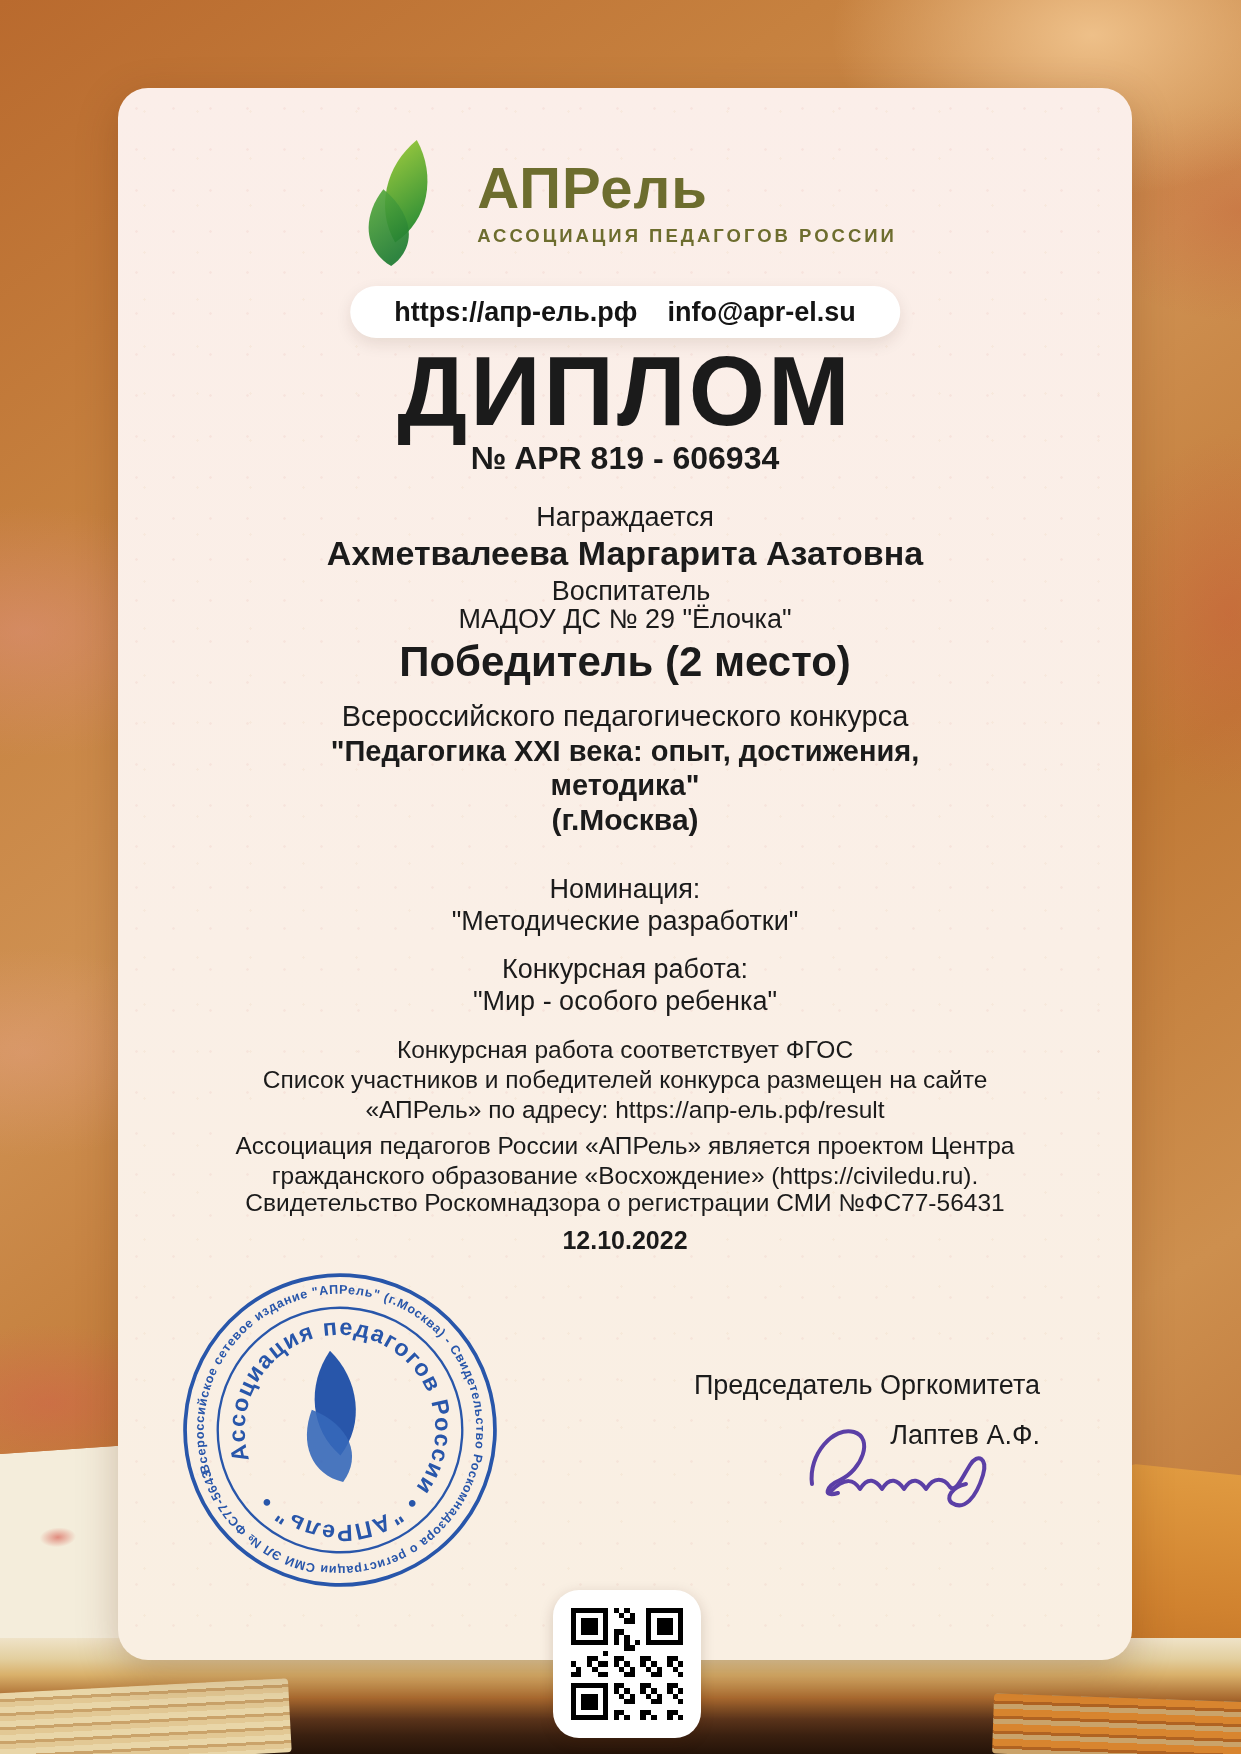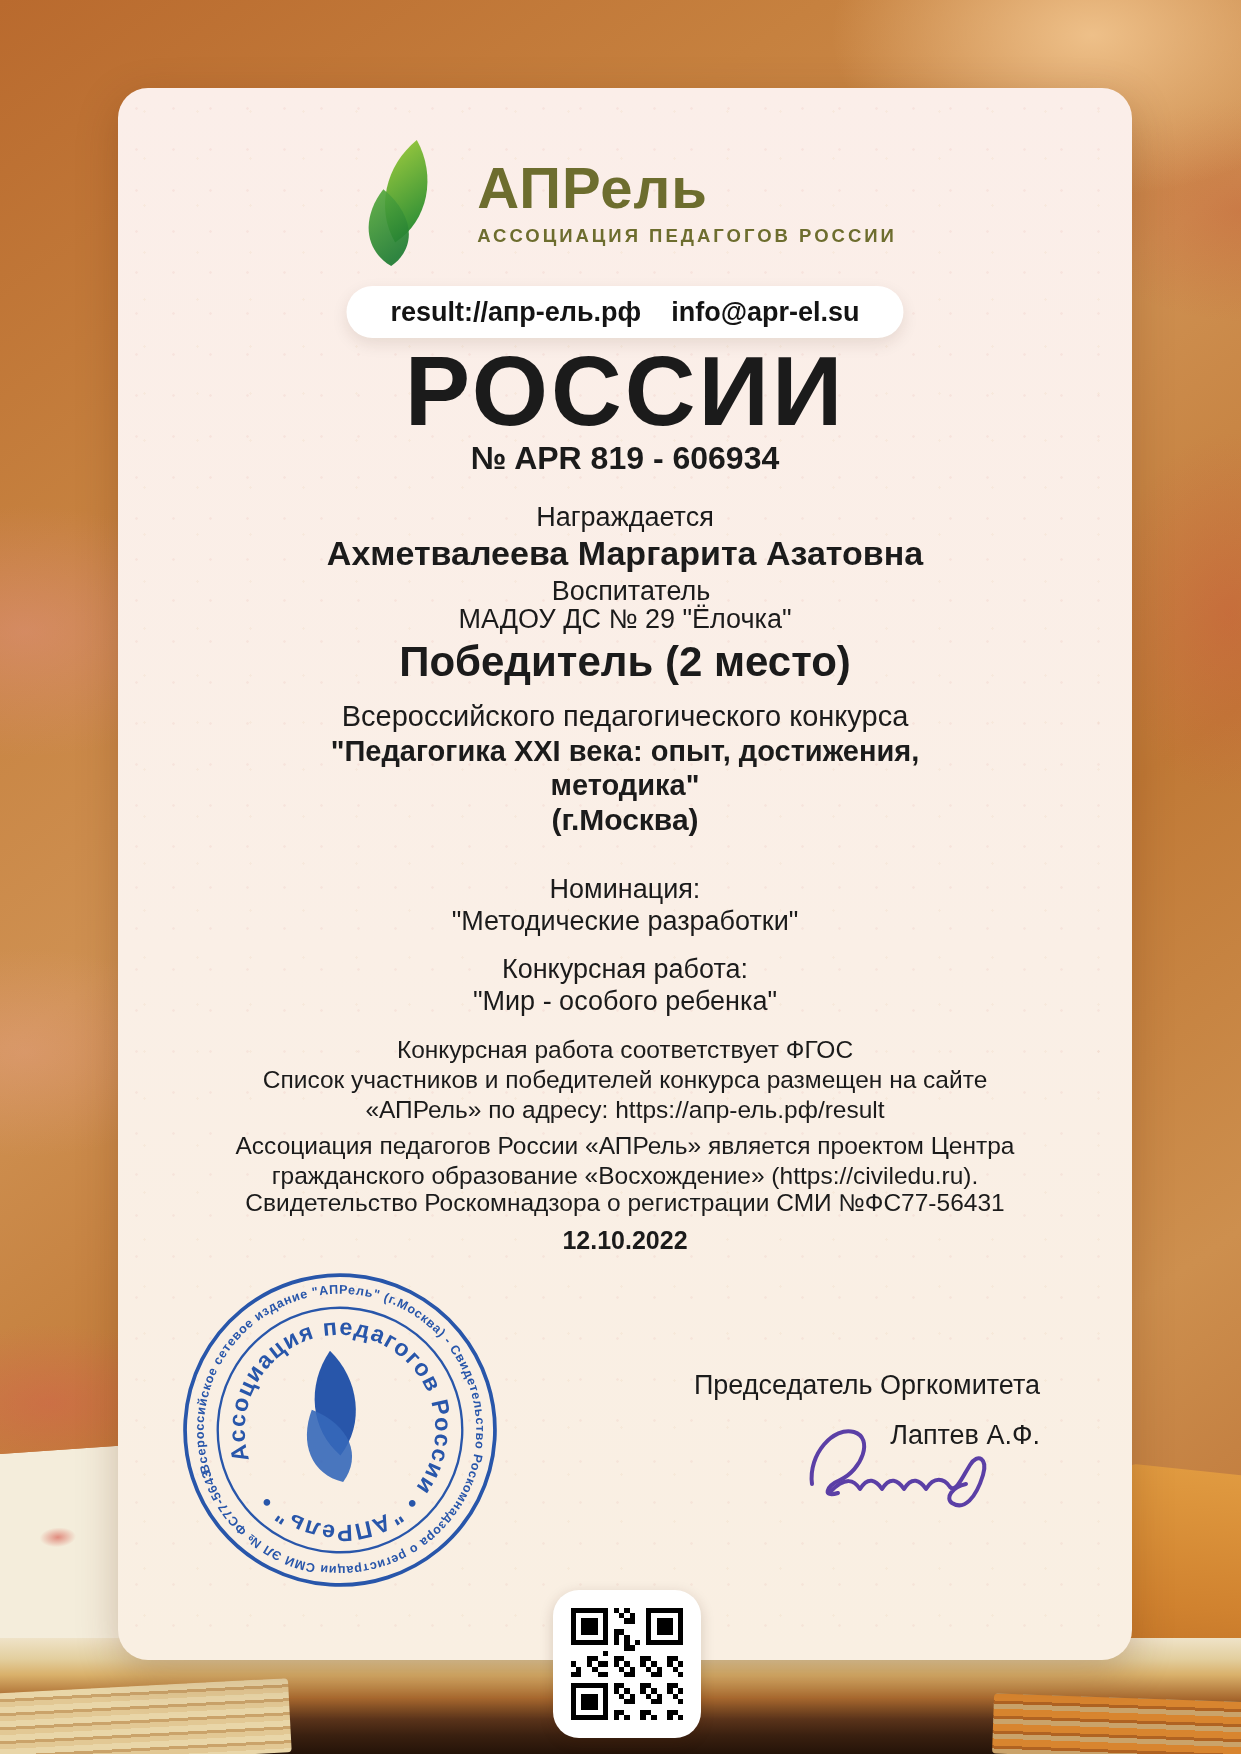--- a/index.html
+++ b/index.html
@@ -116,25 +116,25 @@
         <path d="M64,2 C32,28 22,72 42,106 C76,84 84,38 64,2 Z" fill="url(#lgA)"></path>
         <path d="M30,52 C8,80 10,114 38,130 C64,112 62,78 30,52 Z" fill="url(#lgB)" fill-opacity="0.92"></path>
       </svg>
       <div class="logo-textcol">
         <div class="brand">АПРель</div>
         <div class="brand-sub">АССОЦИАЦИЯ ПЕДАГОГОВ РОССИИ</div>
       </div>
     </div>
 
     <div class="pill">
-      <span>result://апр-ель.рф</span>
+      <span>https://апр-ель.рф</span>
       <span>info@apr-el.su</span>
     </div>
 
-    <div class="abs title">РОССИИ</div>
+    <div class="abs title">ДИПЛОМ</div>
     <div class="abs number">№ APR 819 - 606934</div>
 
     <div class="abs recipient">Ахметвалеева Маргарита Азатовна</div>
     <div class="abs awarded">Награждается</div>
     <div class="abs position">Воспитатель</div>
     <div class="abs org">МАДОУ ДС № 29 "Ёлочка"</div>
     <div class="abs result">Победитель (2 место)</div>
 
     <div class="abs contest-kind">Всероссийского педагогического конкурса</div>
     <div class="abs contest-l1">"Педагогика XXI века: опыт, достижения,</div>

